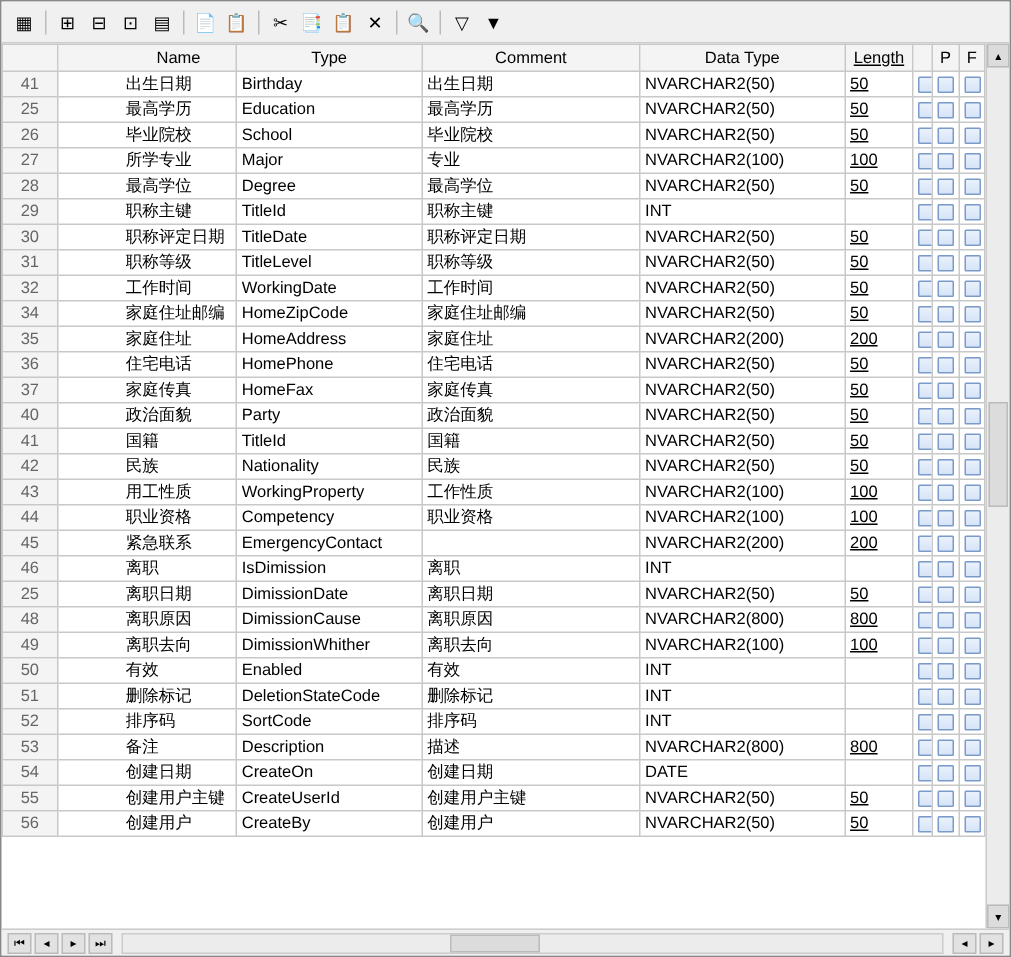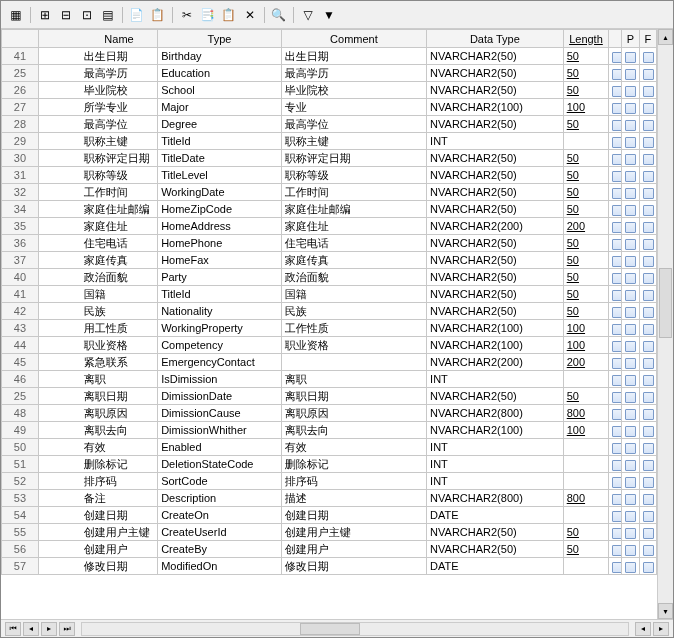--- a/index.html
+++ b/index.html
@@ -459,31 +459,20 @@
           <td class="rowhdr">56</td>
           <td class="col-name">创建用户</td>
           <td class="col-code">CreateBy</td>
           <td class="col-comment">创建用户</td>
           <td class="col-dtype">NVARCHAR2(50)</td>
           <td class="col-len">50</td>
           <td class="col-gap centered"><span class="chk"></span></td>
           <td class="col-p centered"><span class="chk"></span></td>
           <td class="col-f centered"><span class="chk"></span></td>
         </tr>
-        <tr>
-          <td class="rowhdr">57</td>
-          <td class="col-name">修改日期</td>
-          <td class="col-code">ModifiedOn</td>
-          <td class="col-comment">修改日期</td>
-          <td class="col-dtype">DATE</td>
-          <td class="col-len"></td>
-          <td class="col-gap centered"><span class="chk"></span></td>
-          <td class="col-p centered"><span class="chk"></span></td>
-          <td class="col-f centered"><span class="chk"></span></td>
-        </tr>
       </tbody>
   </table>
   <div class="scroll-v">
     <div class="sv-btn">▴</div>
     <div class="sv-track">
       <div class="sv-thumb"></div>
     </div>
     <div class="sv-btn">▾</div>
   </div>
 </div>

